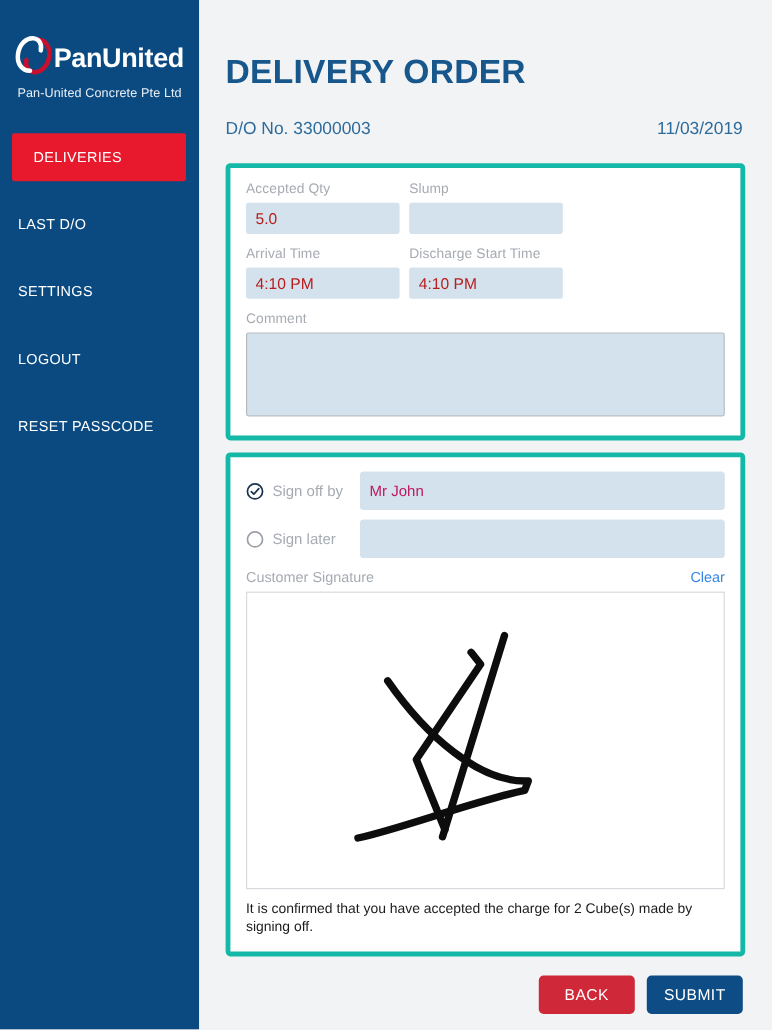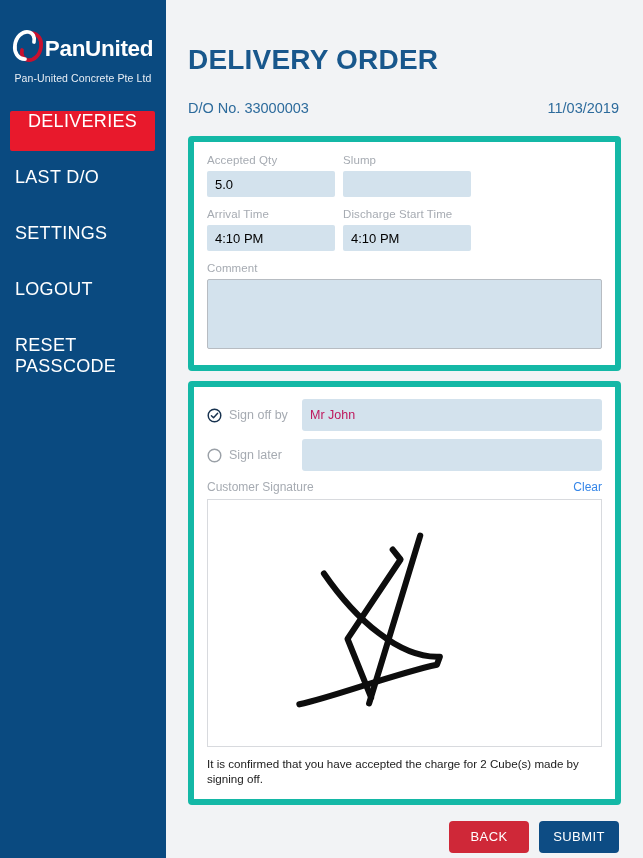--- a/index.html
+++ b/index.html
@@ -71,22 +71,23 @@
     letter-spacing: 0.2px;
   }
 
   .nav {
     margin-top: 27px;
   }
 
   .nav-item {
     height: 40px;
     display: flex;
+    align-items: center;
     padding-left: 15px;
-    font-size: 18px;
+    font-size: 12px;
     color: #ffffff;
     letter-spacing: 0.3px;
     margin-bottom: 16px;
     cursor: pointer;
   }
 
   .nav-item.active {
     background: #e8192c;
     width: 145px;
     border-radius: 2px;
@@ -120,21 +121,21 @@
   }
 
   .meta-left, .meta-right {
     font-size: 14.5px;
     color: #2d6b9c;
   }
 
   
   .card {
     background: #ffffff;
-    border: 6px solid #14b8a6;
+    border: 4px solid #14b8a6;
     border-radius: 4px;
     margin-top: 18px;
     padding: 12px 13px 14px 13px;
   }
 
   .card.details { margin-top: 20px; padding-bottom: 16px; }
   .card.signoff { margin-top: 10px; padding: 12px 13px 12px 13px; }
 
   .field-label {
     font-size: 11.5px;
@@ -152,21 +153,21 @@
   .field-col.wide { width: 128px; }
 
   .inp {
     width: 100%;
     height: 26px;
     background: #d3e2ed;
     border: none;
     border-radius: 2px;
     font-family: "Liberation Sans", sans-serif;
     font-size: 13px;
-    color: #000000;
+    color: #b91c1c;
     padding: 0 8px;
     display: block;
   }
 
   .spacer-10 { height: 11px; }
 
   .ta {
     width: 100%;
     height: 70px;
     background: #d3e2ed;

